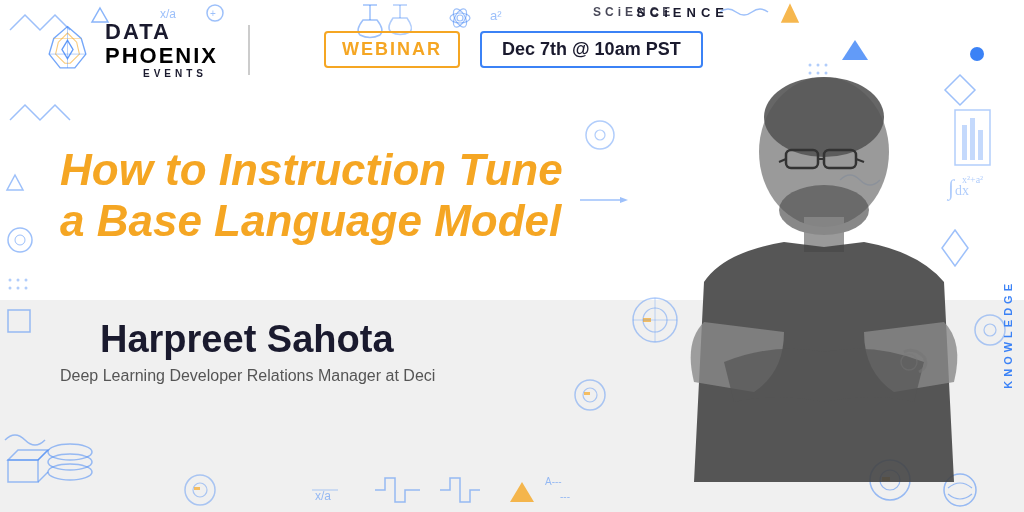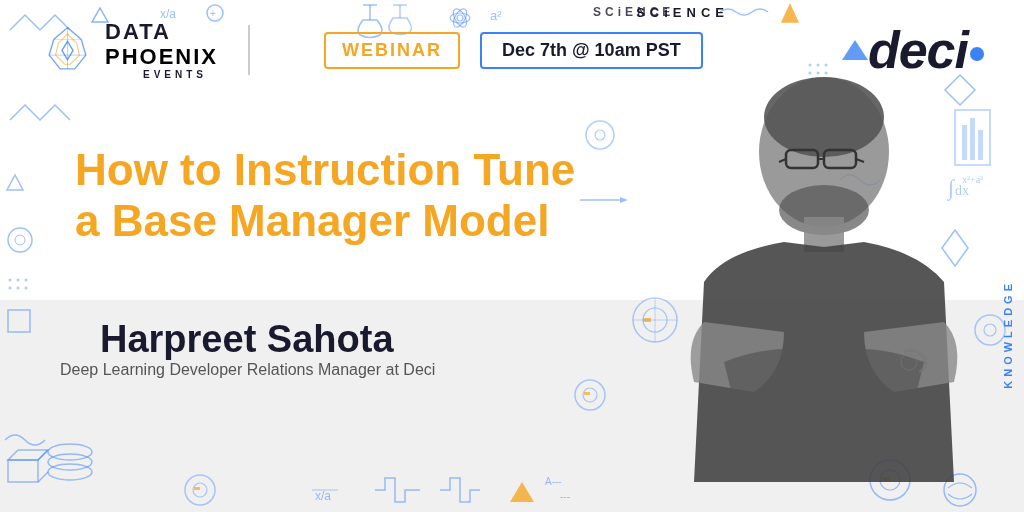--- a/index.html
+++ b/index.html
@@ -151,22 +151,23 @@
       display: inline-block;
       margin-left: 2px;
       vertical-align: middle;
       margin-bottom: -8px;
     }
 
     
     .main-title {
       position: absolute;
       top: 145px;
-      left: 75px;
+      left: 60px;
       z-index: 10;
+      font-style: italic;
     }
 
     .title-line1, .title-line2 {
       font-size: 44px;
       font-weight: 900;
       color: #f5a623;
       line-height: 1.15;
       display: block;
     }
 
@@ -181,20 +182,21 @@
     .speaker-name {
       font-size: 38px;
       font-weight: 700;
       color: #1a1a2e;
       margin-left: 40px;
     }
 
     .speaker-title {
       font-size: 16px;
       color: #555555;
+      margin-top: 6px;
     }
 
     
     .science-text {
       position: absolute;
       top: 5px;
       right: 295px;
       font-size: 13px;
       font-weight: 600;
       color: #1a1a2e;
@@ -402,28 +404,27 @@
 
     <div class="webinar-badge">
       <span class="webinar-text">WEBINAR</span>
     </div>
 
     <div class="date-box">
       <span class="date-text">Dec 7th @ 10am PST</span>
     </div>
 
     <div class="deci-logo">
-      <span class="deci-text">deci</span>
       <span class="deci-dot"></span>
     </div>
   </div>
 
   <div class="main-title">
     <span class="title-line1">How to Instruction Tune</span>
-    <span class="title-line2">a Base Manager Model</span>
+    <span class="title-line2">a Base Language Model</span>
   </div>
 
   <div class="speaker-section">
     <div class="speaker-name">Harpreet Sahota</div>
     <div class="speaker-title">Deep Learning Developer Relations Manager at Deci</div>
   </div>
 
   <div class="science-text">SCiENCE</div>
 
   <div class="knowledge-text">KNOWLEDGE</div>

